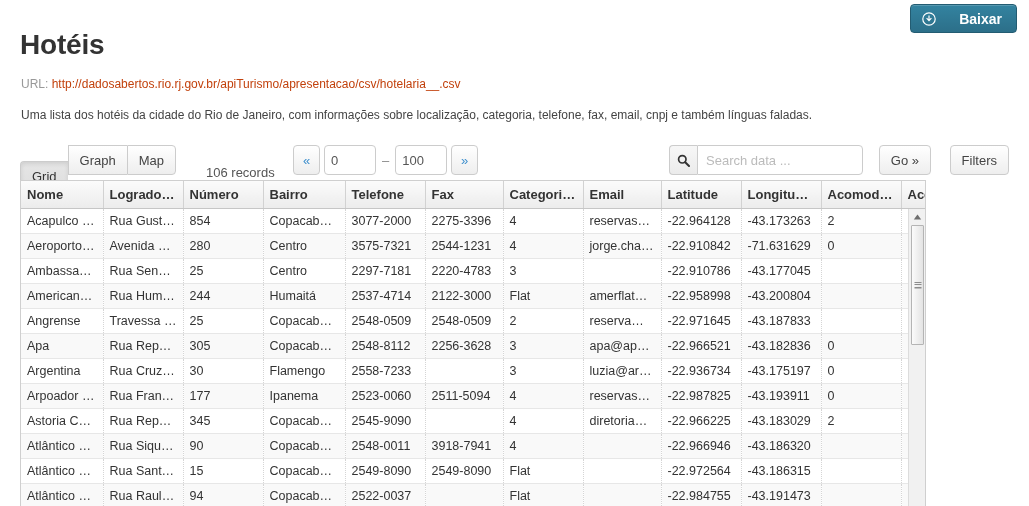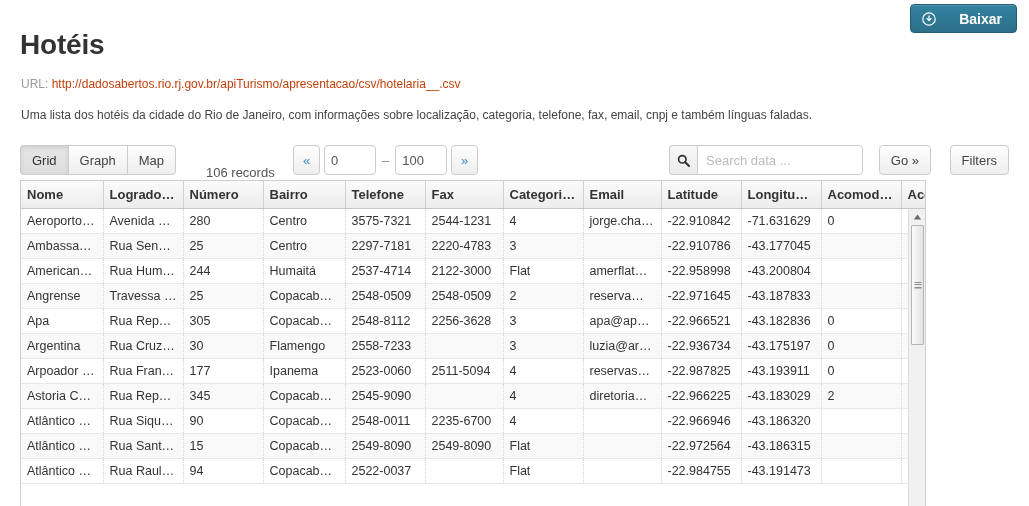--- a/index.html
+++ b/index.html
@@ -51,20 +51,21 @@
     cursor: pointer; display: inline-flex; align-items: center; justify-content: center;
   }
   .btn-group { position: absolute; left: 0; top: 0; display: flex; }
   .btn-group .btn { border-radius: 0; border-right-width: 0; }
   .btn-group .btn:first-child { border-radius: 4px 0 0 4px; }
   .btn-group .btn:last-child { border-radius: 0 4px 4px 0; border-right-width: 1px; }
   .btn.active {
     background: linear-gradient(to bottom, #e6e6e6 0%, #dedede 100%);
     box-shadow: inset 0 2px 4px rgba(0,0,0,.10);
     color: #333;
+    margin-top: 16px;
   }
   .records {
     position: absolute; left: 186px; top: 12px; height: 30px;
     display: flex; align-items: center;
     font-size: 13px; color: #555555;
   }
   .pager { position: absolute; left: 273px; top: 0; display: flex; align-items: center; }
   .pg-btn {
     width: 27px; height: 30px; border-radius: 4px;
     background: linear-gradient(to bottom,#ffffff 0%,#eeeeee 100%);
@@ -228,20 +229,34 @@
           <th>Categori…</th>
           <th>Email</th>
           <th>Latitude</th>
           <th>Longitud…</th>
           <th>Acomod…</th>
           <th>Acomod…</th>
         </tr>
       </thead>
       <tbody id="grid-body">
           <tr>
+            <td>Acapulco …</td>
+            <td>Rua Gust…</td>
+            <td>854</td>
+            <td>Copacaba…</td>
+            <td>3077-2000</td>
+            <td>2275-3396</td>
+            <td>4</td>
+            <td>reservas…</td>
+            <td>-22.964128</td>
+            <td>-43.173263</td>
+            <td>2</td>
+            <td>0</td>
+          </tr>
+          <tr>
             <td>Aeroporto…</td>
             <td>Avenida B…</td>
             <td>280</td>
             <td>Centro</td>
             <td>3575-7321</td>
             <td>2544-1231</td>
             <td>4</td>
             <td>jorge.chav…</td>
             <td>-22.910842</td>
             <td>-71.631629</td>
@@ -345,21 +360,21 @@
             <td>-43.183029</td>
             <td>2</td>
             <td>0</td>
           </tr>
           <tr>
             <td>Atlântico …</td>
             <td>Rua Siqu…</td>
             <td>90</td>
             <td>Copacaba…</td>
             <td>2548-0011</td>
-            <td>2235-6700</td>
+            <td>3918-7941</td>
             <td>4</td>
             <td></td>
             <td>-22.966946</td>
             <td>-43.186320</td>
             <td></td>
             <td></td>
           </tr>
           <tr>
             <td>Atlântico …</td>
             <td>Rua Sant…</td>

